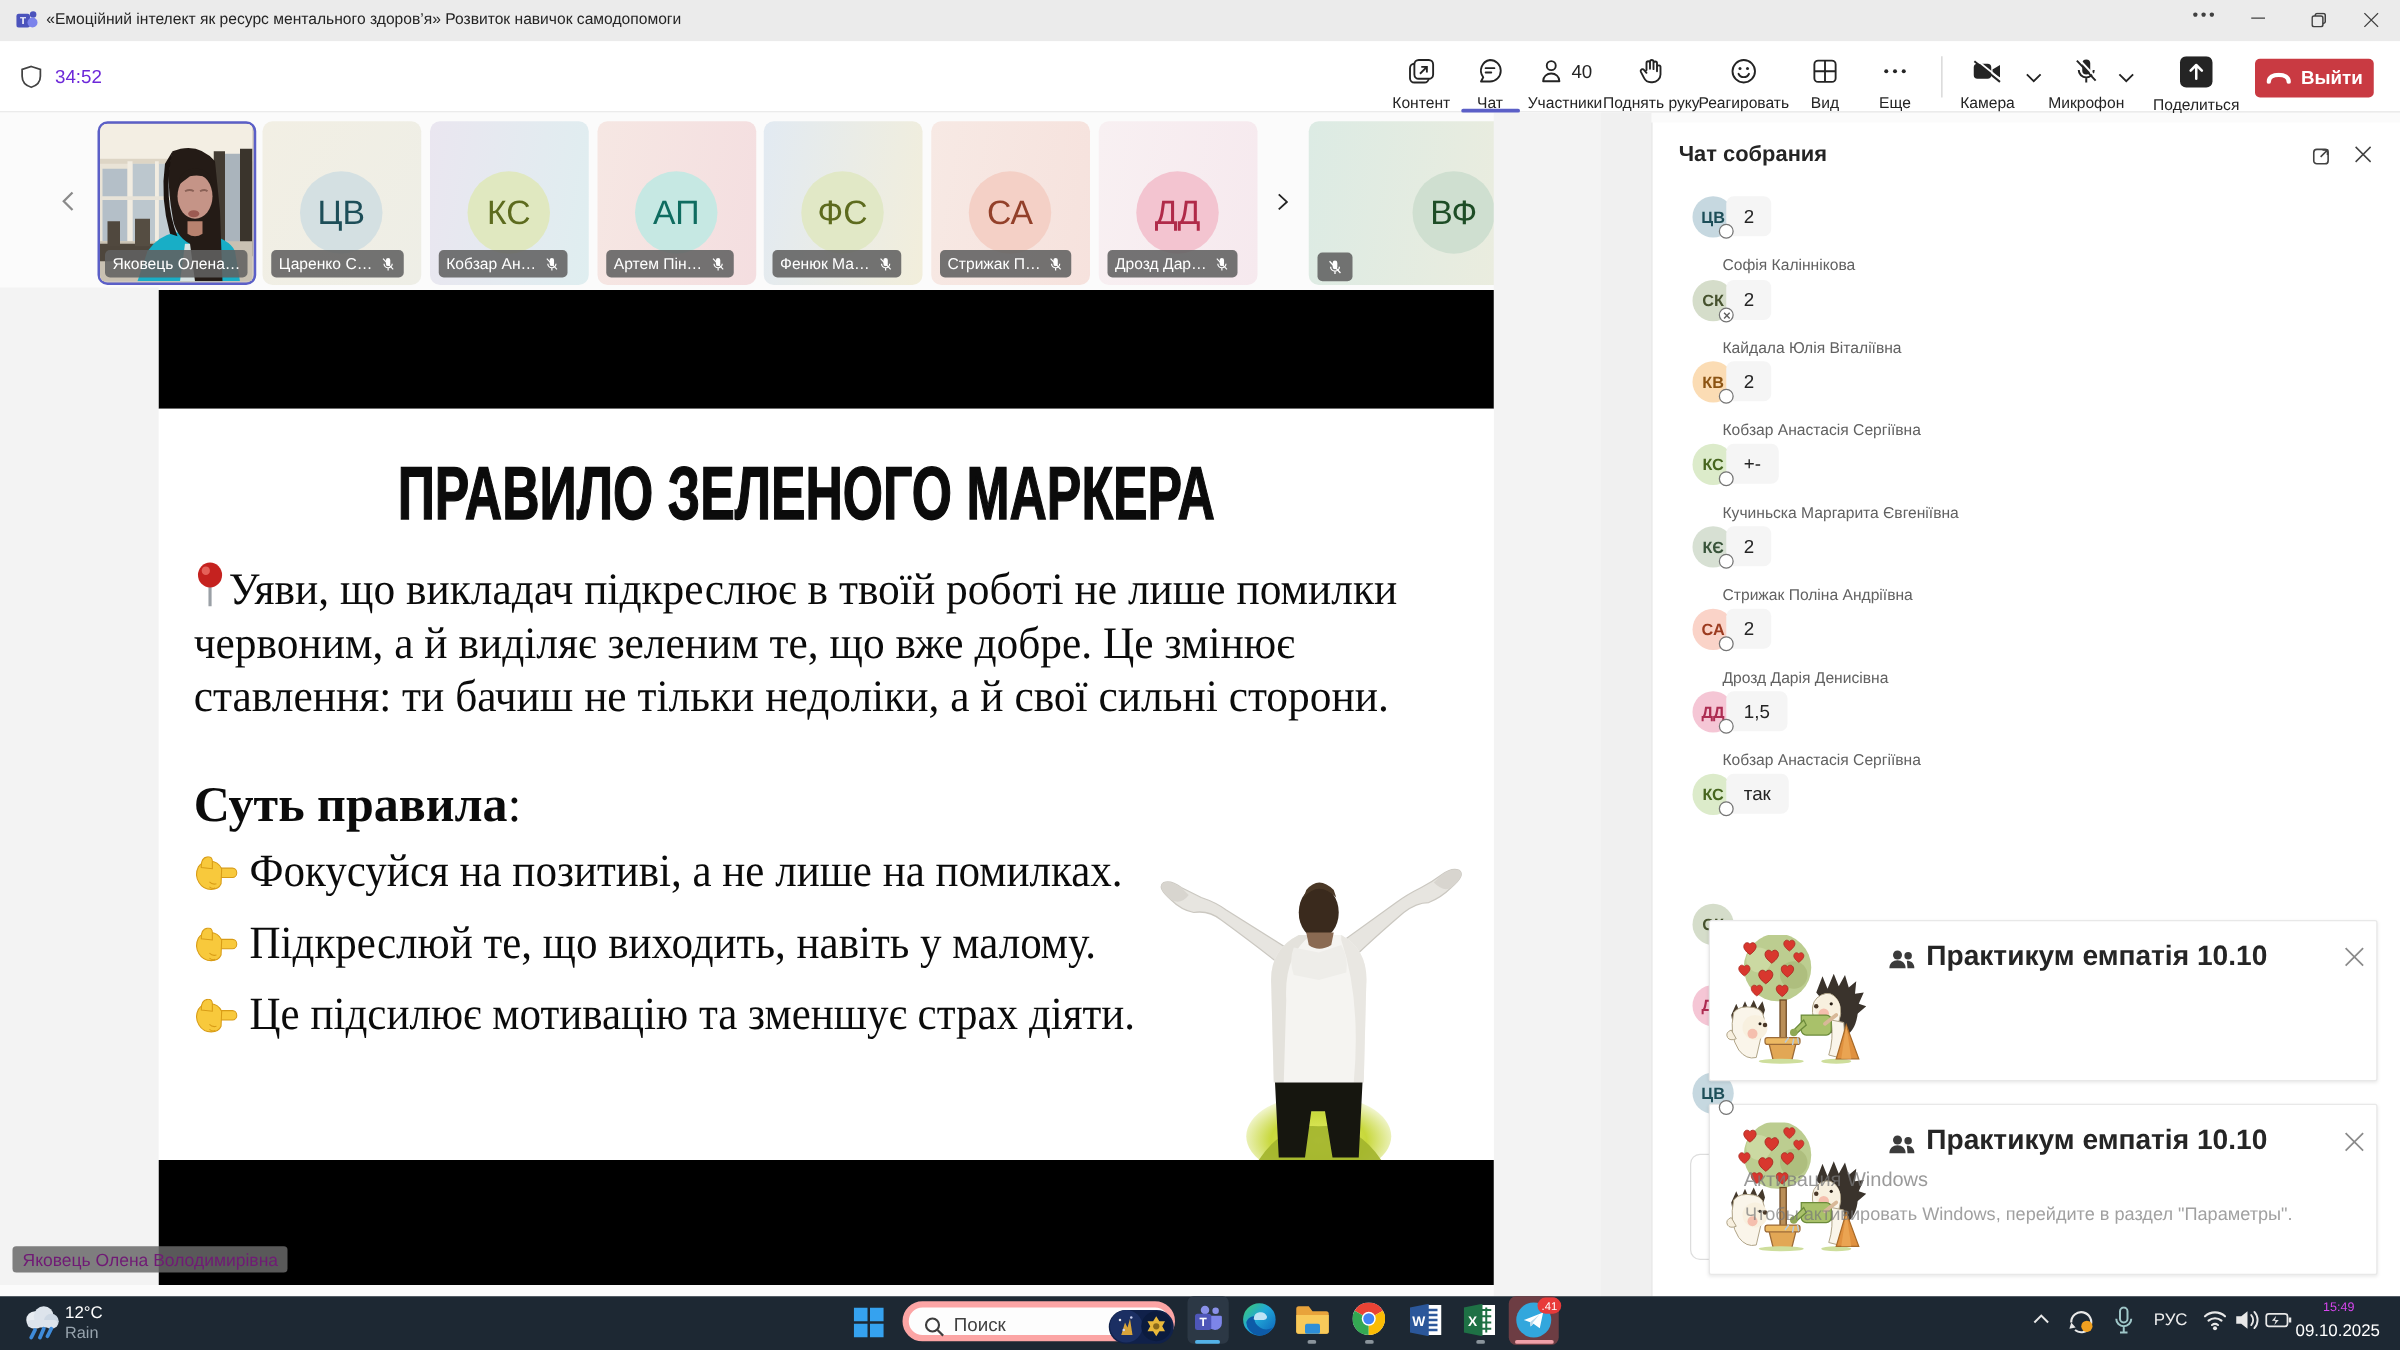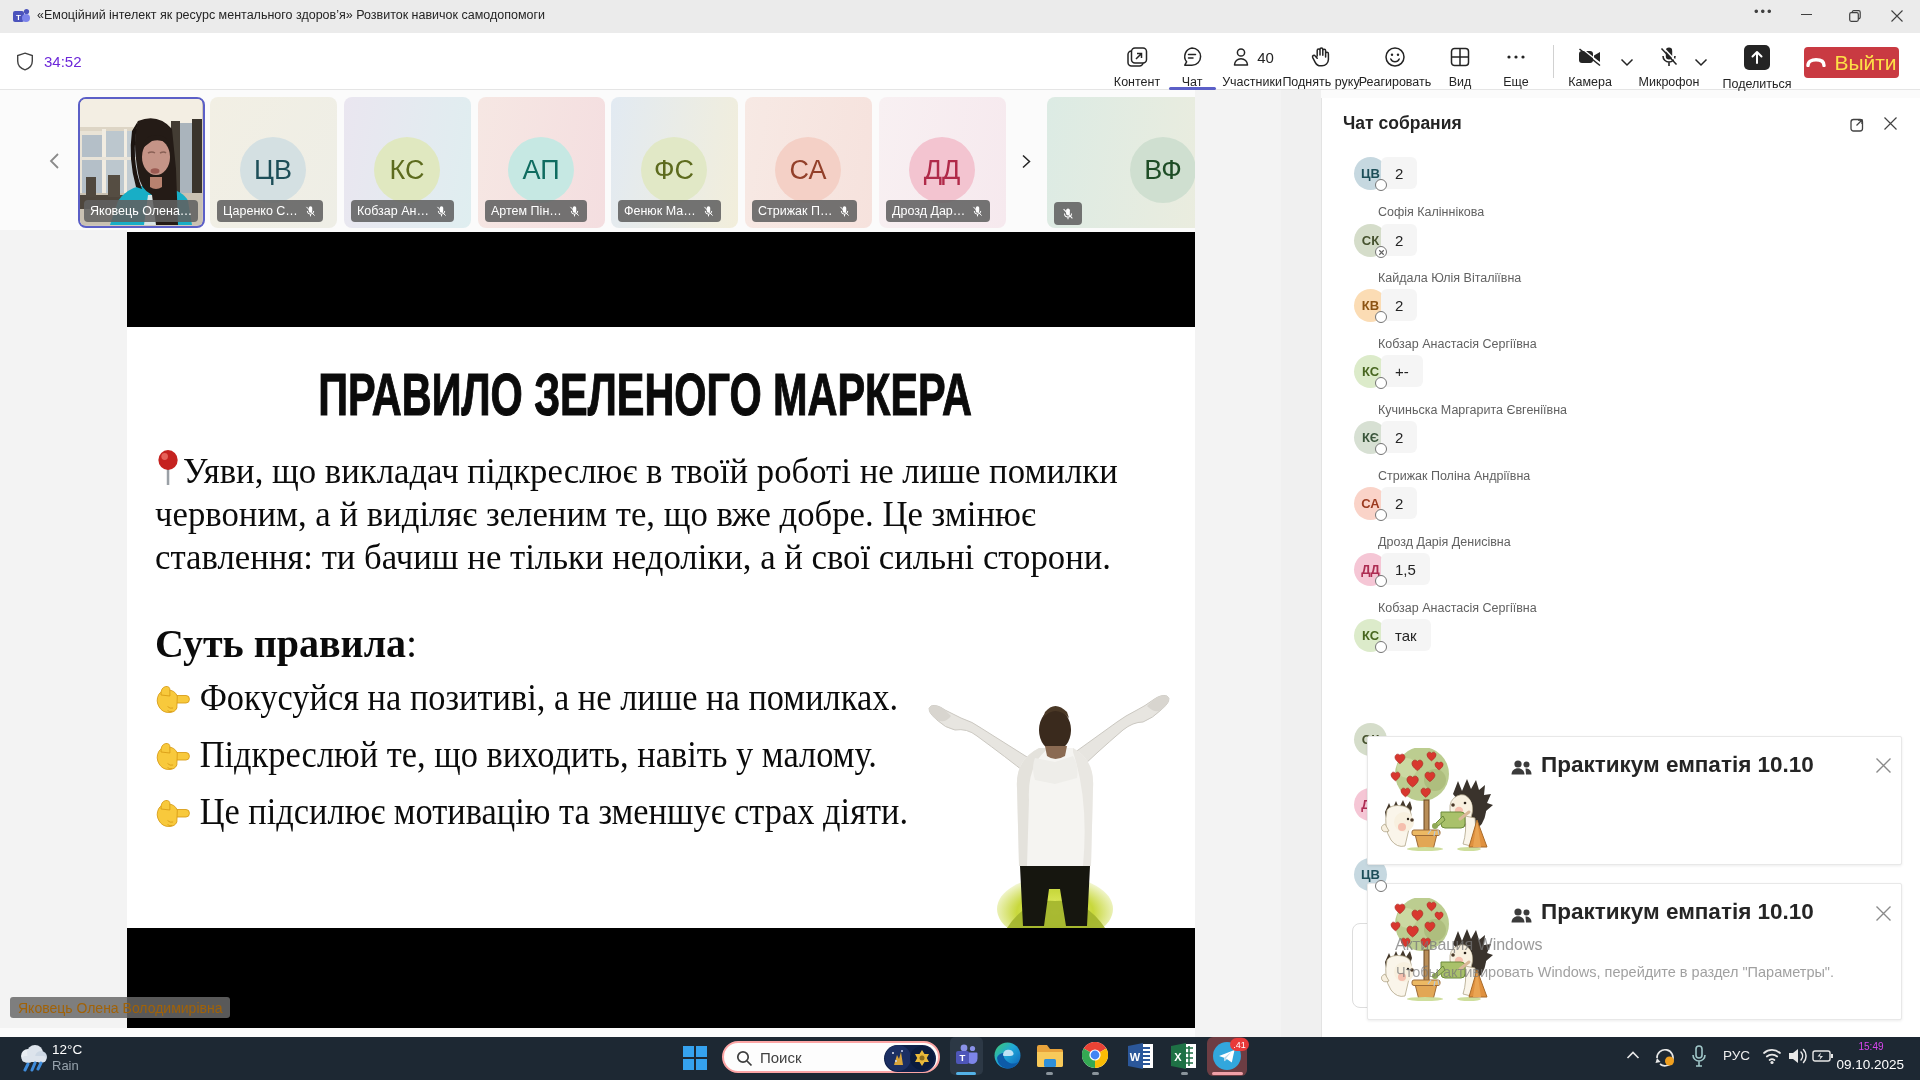--- a/index.html
+++ b/index.html
@@ -125,21 +125,21 @@
     <svg width="28" height="26" viewBox="0 0 28 26">
       <rect x="1" y="0" width="26" height="25" rx="5" fill="#242424"></rect>
       <path d="M14 18 V7.5 M9.5 11.5 L14 7 L18.5 11.5" fill="none" stroke="#fff" stroke-width="2" stroke-linecap="round" stroke-linejoin="round"></path>
     </svg>
     <span class="lbl">Поделиться</span>
   </div>
 <div class="abs" style="left:1804px;top:47px;width:95px;height:31px;background:#c93a42;border-radius:4px;display:flex;align-items:center;justify-content:center;gap:8px">
   <svg width="20" height="9" viewBox="0 0 20 9">
       <path d="M2 7.5 C2 3.5 5.5 1.8 10 1.8 s 8 1.7 8 5.7" fill="none" stroke="#fff" stroke-width="3.4" stroke-linecap="round"></path>
     </svg>
-  <span style="color:#fde047;font-size:21px;font-weight:normal">Выйти</span>
+  <span style="color:#ffffff;font-size:15px;font-weight:bold">Выйти</span>
 </div>
 <div class="abs" style="left:1169px;top:87px;width:47px;height:3px;border-radius:2px;background:#5b5fc7;z-index:5"></div>
 
 <div class="abs" id="tiles" style="left:0;top:90px;width:1320px;height:140px;background:#fbfbfb">
 <svg class="abs" style="left:48px;top:62px" width="12" height="18" viewBox="0 0 12 18">
       <path d="M10 2 L3 9 L10 16" fill="none" stroke="#8a8a8a" stroke-width="1.8"></path>
     </svg>
 <div class="tile" style="left:78px;width:127px;border:2.5px solid #5b5fc7;background:#cfc7bd">
   <svg width="122" height="126" viewBox="0 0 122 126">
     <rect width="122" height="126" fill="#e9e3d6"></rect>
@@ -282,21 +282,21 @@
     <path d="M246 22 Q258 12 252 8 Q246 6 238 12 L232 18 Q240 26 246 22z" fill="#d8d5cf"></path>
     <path d="M102 100 Q100 72 124 60 L158 60 Q180 72 178 100 L176 178 L104 178 Z" fill="#f5f4f1"></path>
     <path d="M102 100 Q100 72 124 60 L134 60 Q112 76 114 112 L112 178 L104 178 Z" fill="#e4e2dc"></path>
     <path d="M158 60 Q180 72 178 100 L176 178 L168 178 Q174 112 158 64 Z" fill="#e9e7e2"></path>
     <path d="M120 70 Q116 80 120 92 L140 96 L162 90 Q164 78 158 68 L140 74 Z" fill="#eeede9"></path>
     <ellipse cx="140" cy="42" rx="16" ry="21" fill="#3a2a1d"></ellipse>
     <path d="M128 30 Q140 16 154 30 L152 24 Q140 12 130 24 Z" fill="#4a3826"></path>
     <path d="M130 58 L152 58 L150 68 Q140 74 132 68 Z" fill="#8a6a52"></path>
     <path d="M105 178 L175 178 L172 238 L151 238 L145 201 L134 201 L129 238 L108 238 Z" fill="#16160f"></path>
   </svg>
-  <div class="abs" style="left:10px;top:767px;height:21px;background:rgba(105,105,105,.85);border-radius:3px;color:#a16207;font-size:14px;display:flex;align-items:center;padding:0 8px">Яковець Олена Володимирівна</div>
+  <div class="abs" style="left:10px;top:767px;height:21px;background:rgba(105,105,105,.85);border-radius:3px;color:#701a75;font-size:14px;display:flex;align-items:center;padding:0 8px">Яковець Олена Володимирівна</div>
 </div>
 
 <div class="abs" style="left:1281px;top:90px;width:40px;height:947px;background:#f0f0f0"></div>
 <div class="abs" id="chat" style="left:1321px;top:98px;width:599px;height:939px;background:#fff;border-left:1px solid #e3e3e3">
   <div class="abs" style="left:21px;top:15px;font-size:17.5px;font-weight:bold;color:#242424">Чат собрания</div>
   <svg class="abs" style="left:528px;top:18px" width="16" height="16" viewBox="0 0 16 16">
       <rect x="1" y="3.5" width="11.5" height="11.5" rx="2.5" fill="none" stroke="#424242" stroke-width="1.3"></rect>
       <path d="M6.5 9.5 L12 4 M12 8 V4 H8" fill="none" stroke="#424242" stroke-width="1.3"></path>
     </svg>
   <svg class="abs" style="left:561px;top:18px" width="15" height="15" viewBox="0 0 15 15">
@@ -459,21 +459,21 @@
     <path d="M10 20 l-3 6 M17 19 l-3 7 M23 19 l-3 6" stroke="#3f8cdb" stroke-width="3" stroke-linecap="round"></path>
   </svg>
   <div class="abs" style="left:52px;top:5px;font-size:13.5px;color:#fff">12°C</div>
   <div class="abs" style="left:52px;top:21px;font-size:13px;color:#97a3ad">Rain</div>
   <svg class="abs" style="left:683px;top:9px" width="24" height="24" viewBox="0 0 24 24">
       <rect x="0" y="0" width="11" height="11" fill="#35a2ef"></rect>
       <rect x="13" y="0" width="11" height="11" fill="#35a2ef"></rect>
       <rect x="0" y="13" width="11" height="11" fill="#35a2ef"></rect>
       <rect x="13" y="13" width="11" height="11" fill="#35a2ef"></rect>
     </svg>
-  <div class="abs" style="left:722px;top:4px;width:218px;height:32px;background:#fdfdfd;border:2px solid #fca5a5;border-radius:17px">
+  <div class="abs" style="left:722px;top:4px;width:218px;height:32px;background:#fdfdfd;border:5px solid #fca5a5;border-radius:17px">
     <svg class="abs" style="left:12px;top:7px" width="17" height="17" viewBox="0 0 17 17">
         <circle cx="7" cy="7" r="5.2" fill="none" stroke="#3d3d3d" stroke-width="1.7"></circle>
         <path d="M11 11 L15.5 15.5" stroke="#3d3d3d" stroke-width="1.7"></path>
       </svg>
     <div class="abs" style="left:36px;top:6px;font-size:15px;color:#414141">Поиск</div>
     <div class="abs" style="left:160px;top:2px;width:52px;height:27px;background:#10214a;border-radius:14px;overflow:hidden">
       
       <svg width="52" height="27">
           <circle cx="14" cy="13" r="13" fill="#1b2f63"></circle>
           <path d="M10 20 l3-10 2 4 2-7 2 13z" fill="#d8a43a"></path>

